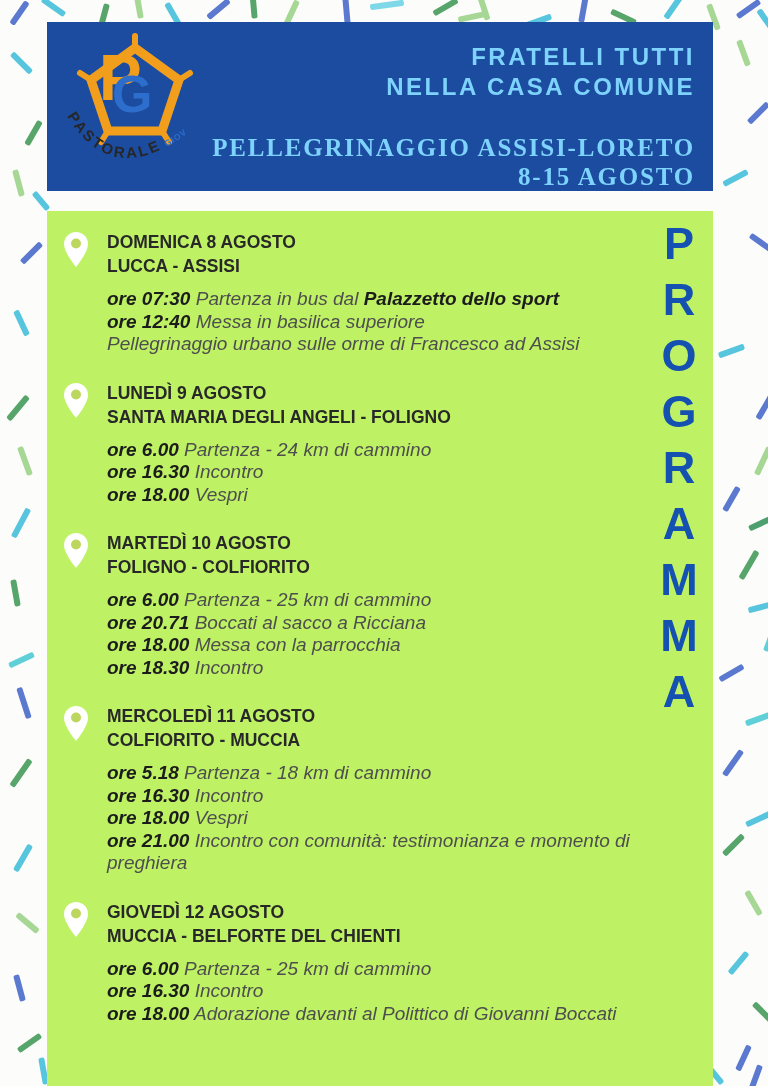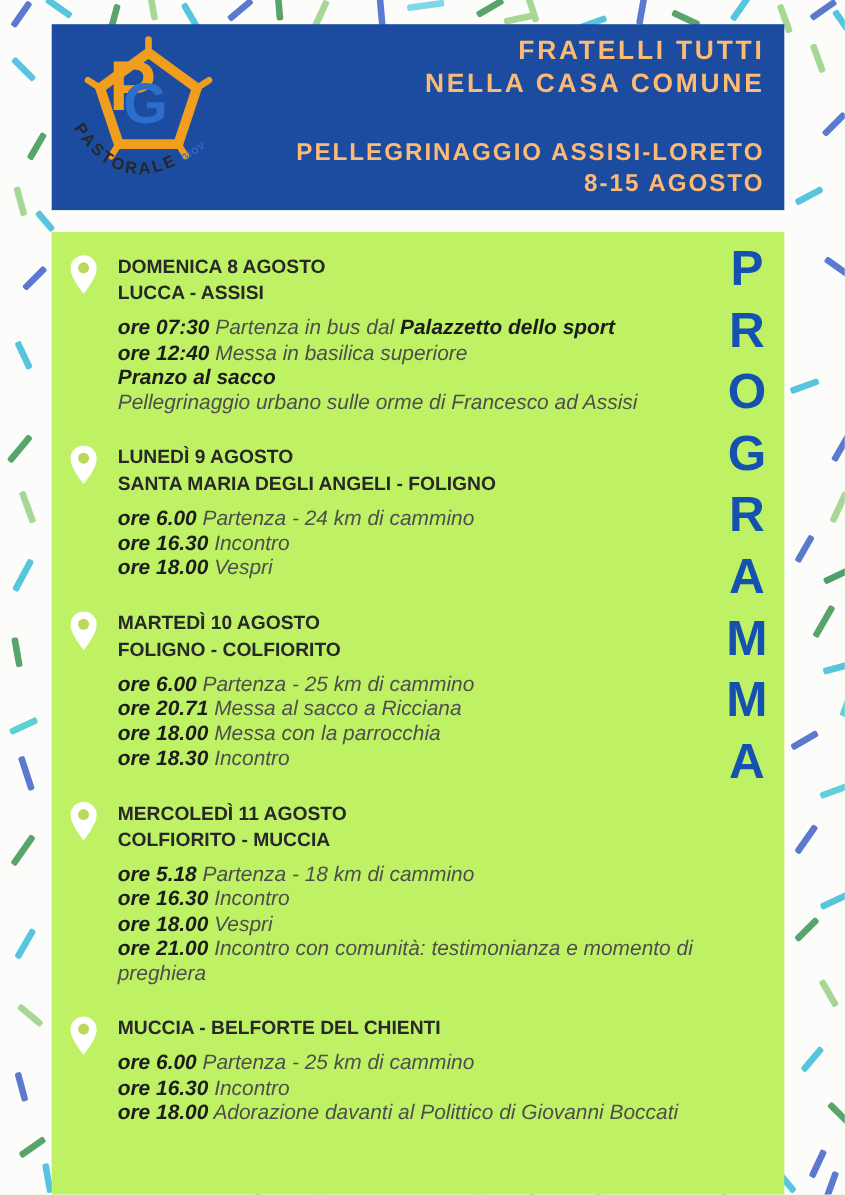--- a/index.html
+++ b/index.html
@@ -12,26 +12,26 @@
   }
   
   #confetti-layer{position:absolute;inset:0;z-index:1;}
   .confetti{position:absolute;height:6px;border-radius:2px;}
   
   .header{
     position:absolute;left:47px;top:22px;width:666px;height:169px;
     background:#1c4c9f;z-index:2;
   }
   .header-titles{
-    position:absolute;right:18px;top:10px;text-align:right;color:#fdba74;
+    position:absolute;right:18px;top:20px;text-align:right;color:#7dd3fc;
     font-weight:bold;
   }
   .title-main div{font-size:24px;letter-spacing:2.5px;line-height:30px;}
   .title-sub{margin-top:31px;}
-  .title-sub div{font-size:22px;letter-spacing:1.8px;line-height:29px;}
+  .title-sub div{font-size:25px;letter-spacing:1.8px;line-height:29px;font-family:Liberation Serif, serif;}
   .logo{position:absolute;left:10px;top:4px;width:210px;height:165px;}
   
   .panel{
     position:absolute;left:47px;top:211px;width:666px;height:957px;
     background:#bef264;z-index:2;box-sizing:border-box;padding:19px 0 0 17px;
   }
   .day{display:flex;margin-bottom:25px;}
   .pin-col{width:24px;margin-right:19px;flex:none;padding-top:2px;}
   .day-head{margin:0 0 10px 0;font-size:17.5px;font-weight:bold;color:#282828;line-height:24px;}
   .day-lines p{margin:0;font-size:19px;line-height:22.5px;color:#4e4e4e;font-style:italic;}
@@ -167,21 +167,20 @@
           </svg>
       </div>
       <div class="day-body">
         <h3 class="day-head">
           <div>DOMENICA 8 AGOSTO</div>
           <div>LUCCA - ASSISI</div>
         </h3>
         <div class="day-lines">
           <p><b>ore 07:30</b><span> Partenza in bus dal </span><b>Palazzetto dello sport</b></p>
           <p><b>ore 12:40</b><span> Messa in basilica superiore</span><b></b></p>
-          <p><b>Pranzo al sacco</b><span></span><b></b></p>
           <p><b></b><span>Pellegrinaggio urbano sulle orme di Francesco ad Assisi</span><b></b></p>
         </div>
       </div>
     </div>
 
     <div class="day">
       <div class="pin-col">
         <svg width="24" height="35" viewBox="0 0 24 35">
             <path d="M12 0C5.4 0 0 5.4 0 12c0 8.5 12 23 12 23s12-14.5 12-23C24 5.4 18.6 0 12 0z" fill="#ffffff"></path>
             <circle cx="12" cy="11.5" r="5" fill="#bdd75e"></circle>
@@ -207,21 +206,21 @@
             <circle cx="12" cy="11.5" r="5" fill="#bdd75e"></circle>
           </svg>
       </div>
       <div class="day-body">
         <h3 class="day-head">
           <div>MARTEDÌ 10 AGOSTO</div>
           <div>FOLIGNO - COLFIORITO</div>
         </h3>
         <div class="day-lines">
           <p><b>ore 6.00</b><span> Partenza - 25 km di cammino</span><b></b></p>
-          <p><b>ore 20.71</b><span> Messa al sacco a Ricciana</span><b></b></p>
+          <p><b>ore 20.71</b><span> Boccati al sacco a Ricciana</span><b></b></p>
           <p><b>ore 18.00</b><span> Messa con la parrocchia</span><b></b></p>
           <p><b>ore 18.30</b><span> Incontro</span><b></b></p>
         </div>
       </div>
     </div>
 
     <div class="day">
       <div class="pin-col">
         <svg width="24" height="35" viewBox="0 0 24 35">
             <path d="M12 0C5.4 0 0 5.4 0 12c0 8.5 12 23 12 23s12-14.5 12-23C24 5.4 18.6 0 12 0z" fill="#ffffff"></path>
@@ -244,20 +243,21 @@
 
     <div class="day">
       <div class="pin-col">
         <svg width="24" height="35" viewBox="0 0 24 35">
             <path d="M12 0C5.4 0 0 5.4 0 12c0 8.5 12 23 12 23s12-14.5 12-23C24 5.4 18.6 0 12 0z" fill="#ffffff"></path>
             <circle cx="12" cy="11.5" r="5" fill="#bdd75e"></circle>
           </svg>
       </div>
       <div class="day-body">
         <h3 class="day-head">
+          <div>GIOVEDÌ 12 AGOSTO</div>
           <div>MUCCIA - BELFORTE DEL CHIENTI</div>
         </h3>
         <div class="day-lines">
           <p><b>ore 6.00</b><span> Partenza - 25 km di cammino</span><b></b></p>
           <p><b>ore 16.30</b><span> Incontro</span><b></b></p>
           <p><b>ore 18.00</b><span> Adorazione davanti al Polittico di Giovanni Boccati</span><b></b></p>
         </div>
       </div>
     </div>
 

